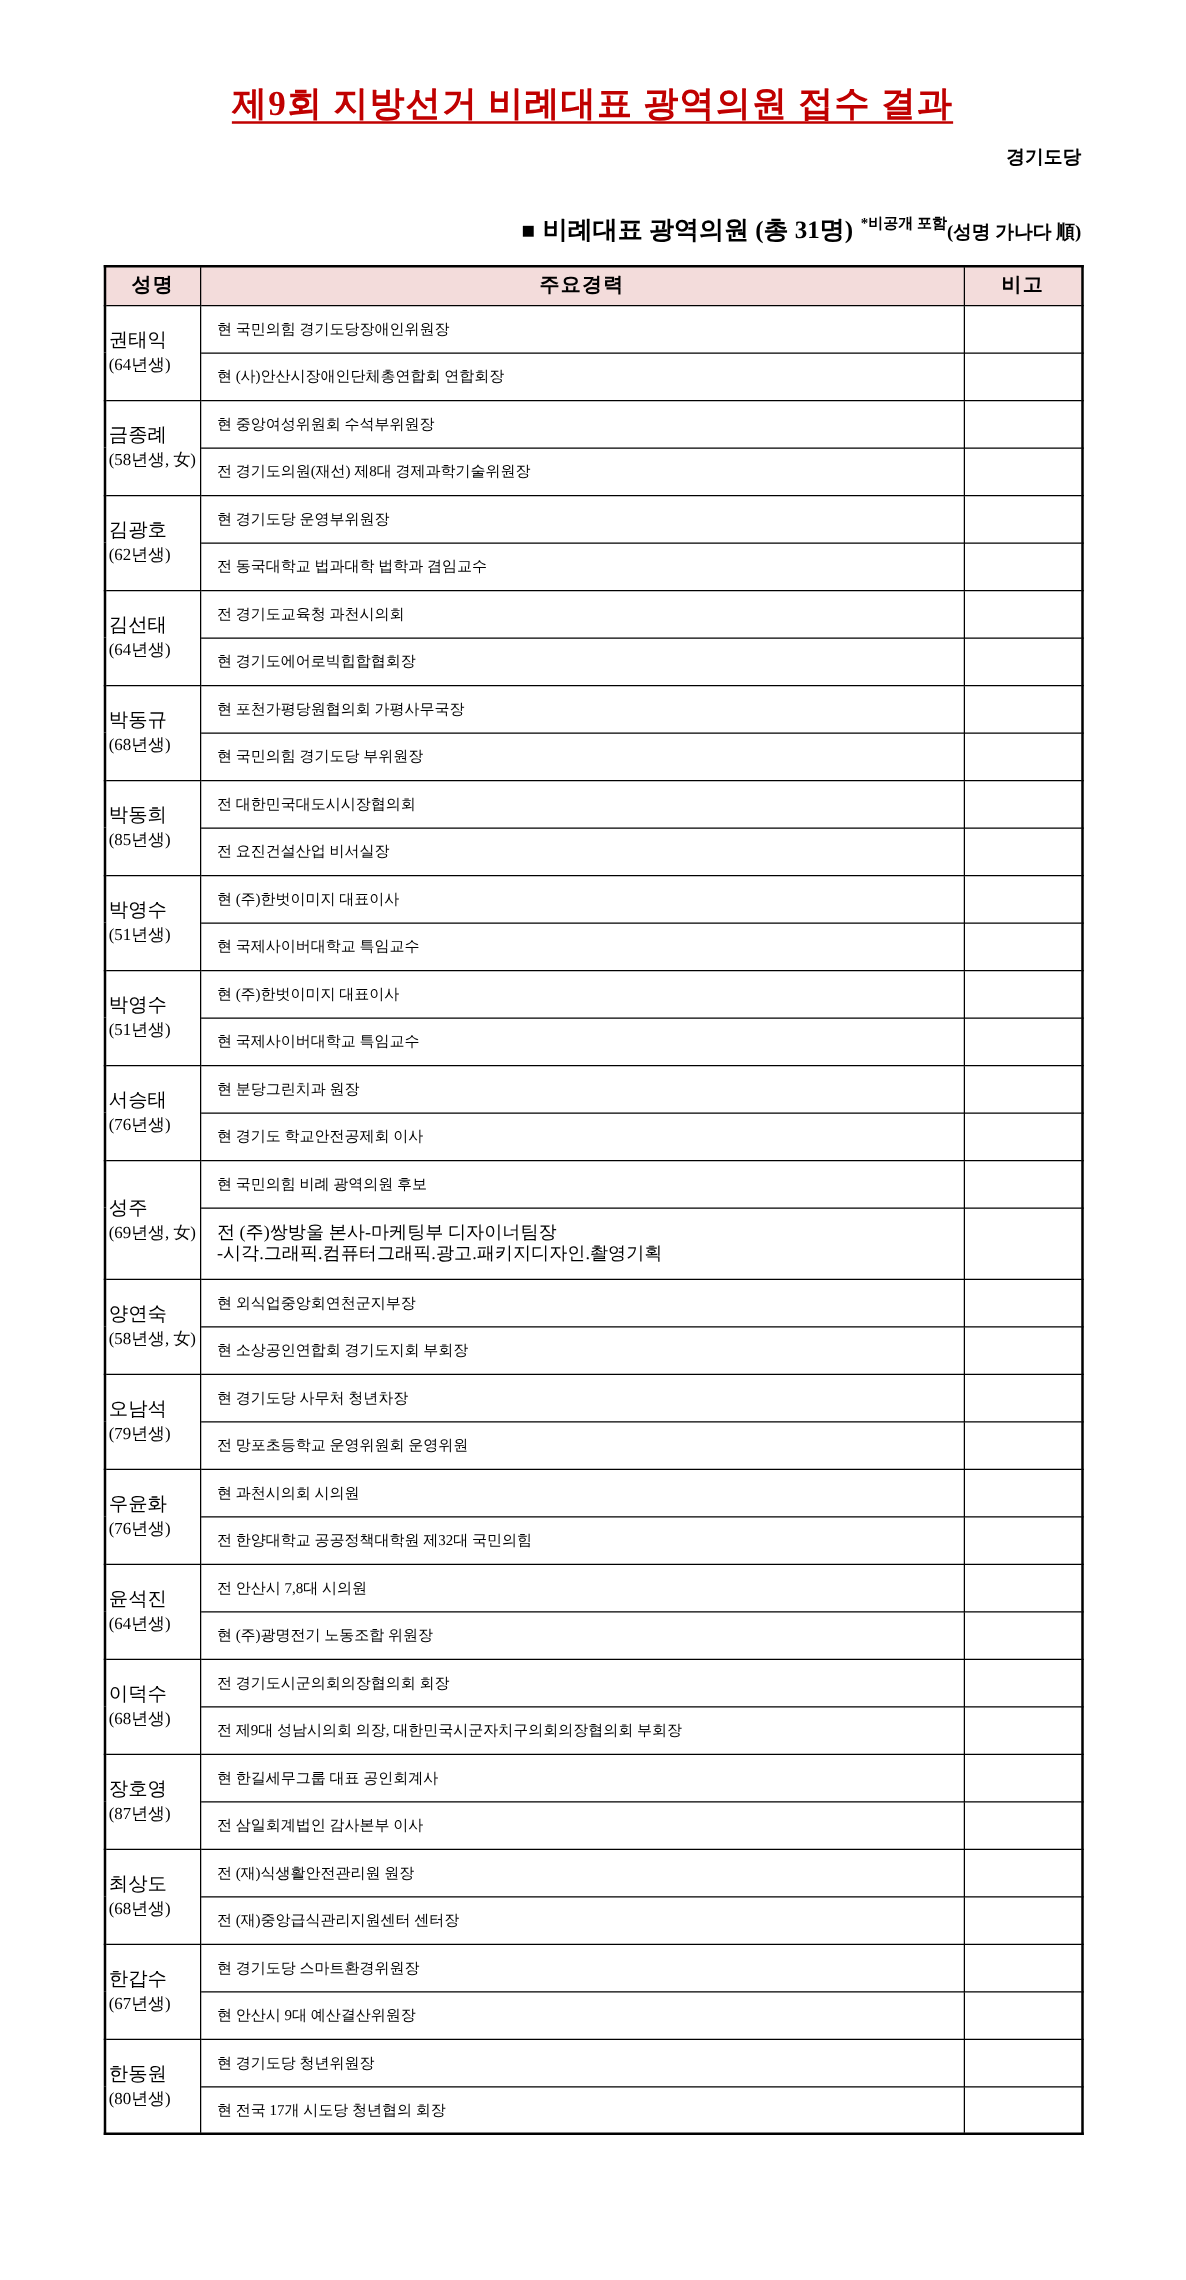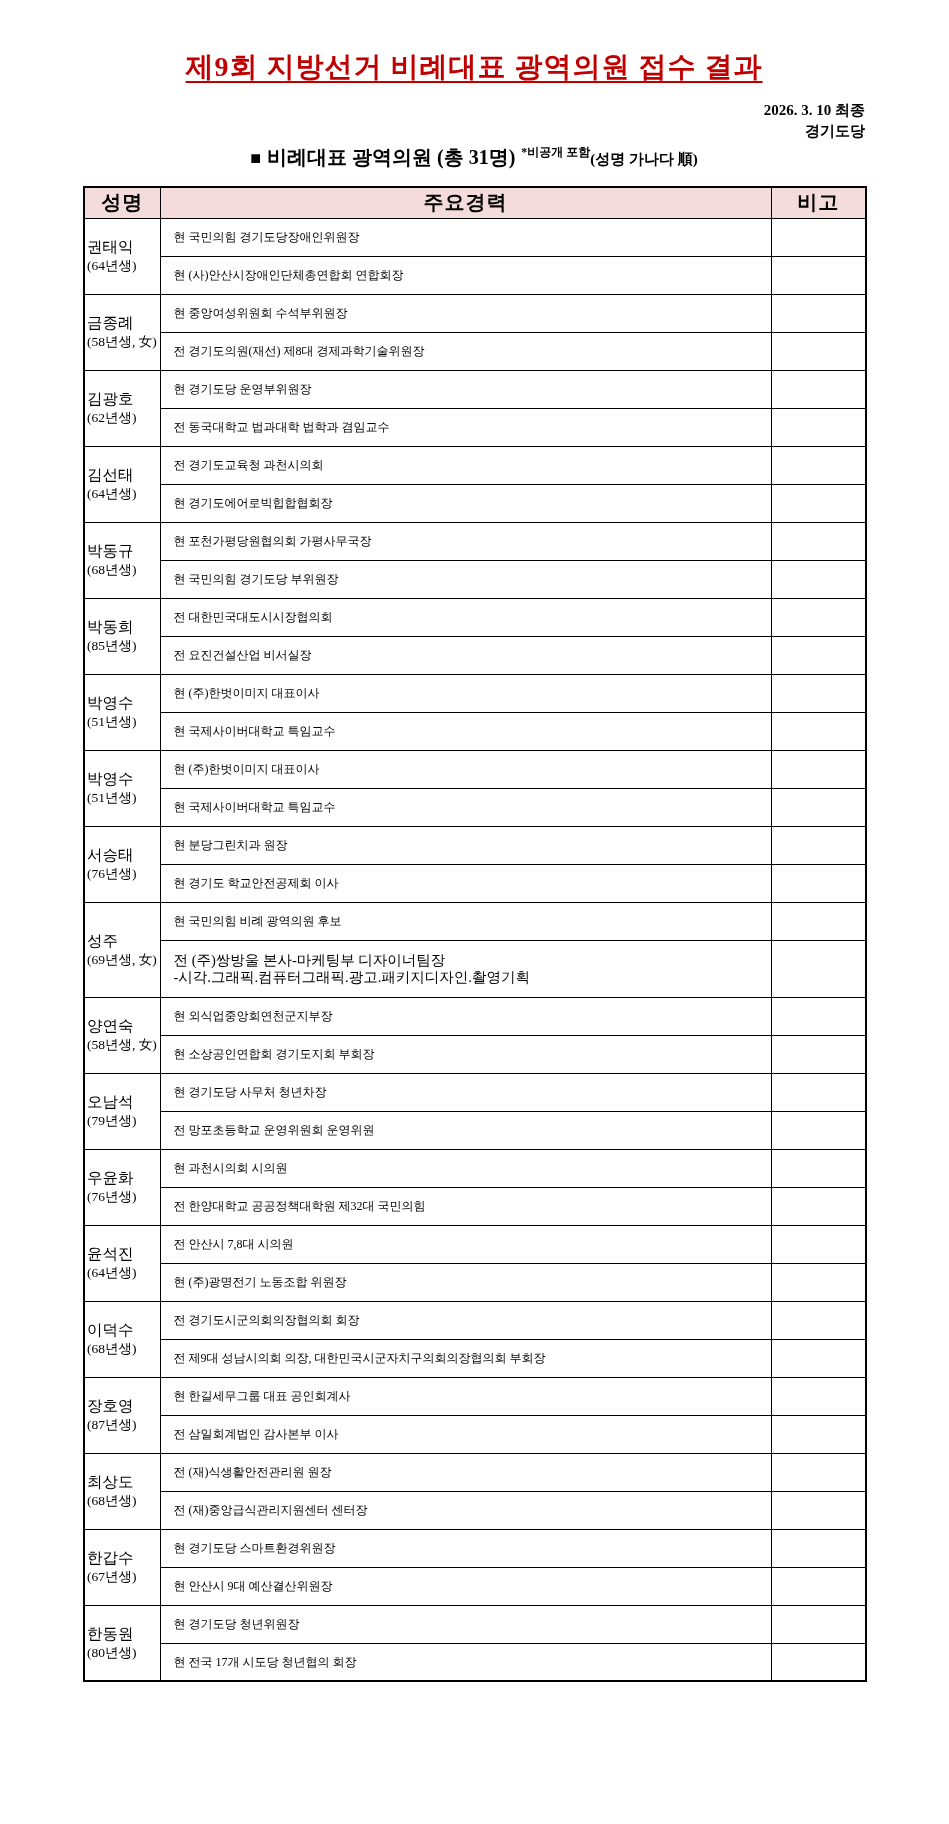--- a/index.html
+++ b/index.html
@@ -4,21 +4,21 @@
 <style>
   * { box-sizing: border-box; margin: 0; padding: 0; }
   html, body { width: 949px; background: #ffffff; }
   body {
     height: 1824px;
     overflow: hidden;
     font-family: "Liberation Serif", serif;
     color: #000;
     position: relative;
   }
-  .doc { padding: 34px 84px 0 83px; }
+  .doc { padding: 50px 84px 0 83px; }
 
   .doc-title {
     margin-top: 14px;
     text-align: center;
     font-size: 28px;
     font-weight: bold;
     letter-spacing: 1px;
     color: var(--title-red, #c00000);
     text-decoration: underline;
     text-underline-offset: 5px;
@@ -27,23 +27,23 @@
 
   .date-block {
     margin-top: 14px;
     text-align: right;
     font-size: 15px;
     font-weight: 600;
     line-height: 21px;
   }
 
   .section-row {
-    margin-top: 2px;
+    margin-top: 33px;
     display: flex;
-    justify-content: center;
+    justify-content: flex-end;
     align-items: flex-end;
   }
   .section-left { font-size: 20px; font-weight: bold; }
   .section-left .square { font-size: 18px; margin-right: 6px; }
   .section-note {
     font-size: 12px;
     font-weight: bold;
     vertical-align: super;
     margin-left: 6px;
   }
@@ -53,21 +53,21 @@
     margin-top: 15px;
     border-collapse: collapse;
     width: 782px;
     table-layout: fixed;
     border: 2px solid #000;
   }
   .cand-table th, .cand-table td { border: 1px solid #000; }
   .cand-table thead th {
     height: 31px;
     background: var(--header-bg, #f3dcdb);
-    font-size: 20px;
+    font-size: 16px;
     font-weight: bold;
     text-align: center;
     letter-spacing: 1px;
   }
   td.name-cell {
     vertical-align: middle;
     padding: 2px 2px;
   }
   .cand-name { font-size: 15.5px; line-height: 20px; }
   .cand-birth { font-size: 13.5px; line-height: 18px; }
@@ -87,21 +87,20 @@
   td.note-cell { width: 95px; }
 </style>
 </head>
 <body>
 
 <div class="doc">
 
   <h1 class="doc-title">제9회 지방선거 비례대표 광역의원 접수 결과</h1>
 
   <div class="date-block">
-    <div>2026. 3. 10 최종</div>
     <div>경기도당</div>
   </div>
 
   <div class="section-row">
     <div class="section-left">
       <span class="square">■</span><span>비례대표 광역의원 (총 31명)</span><span class="section-note">*비공개  포함</span>
     </div>
     <div class="sort-note">(성명 가나다 順)</div>
   </div>
 

